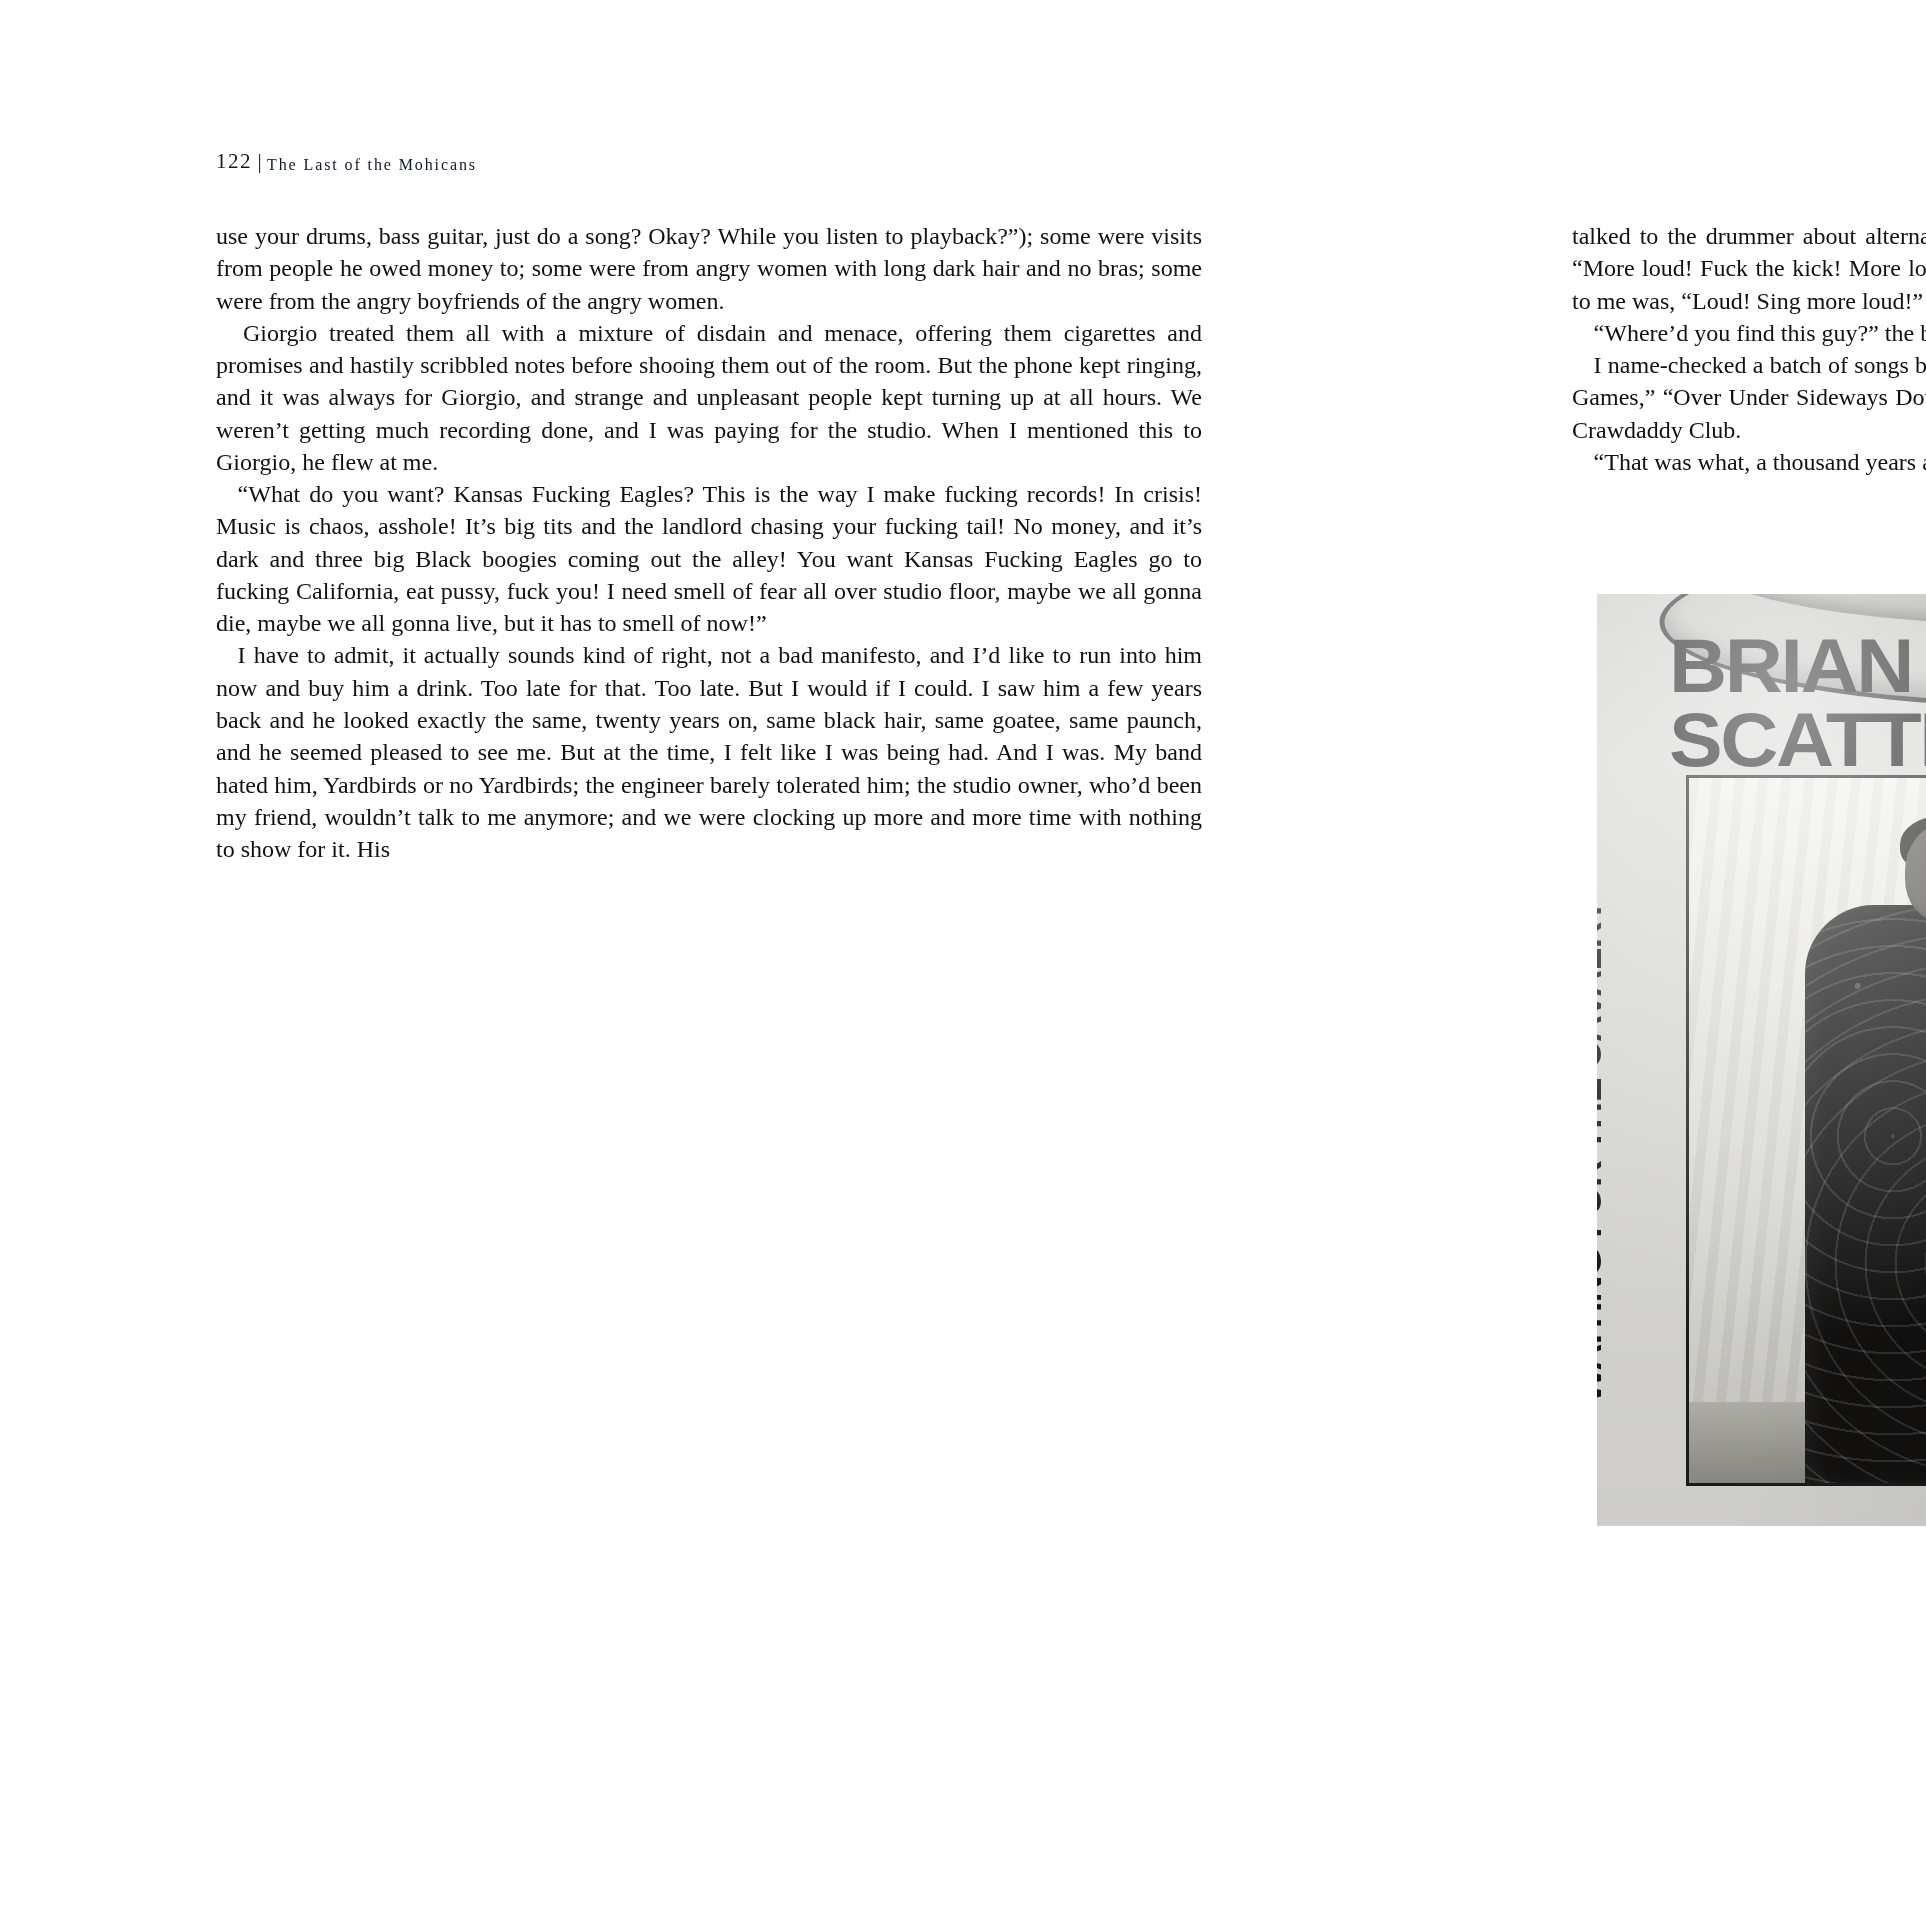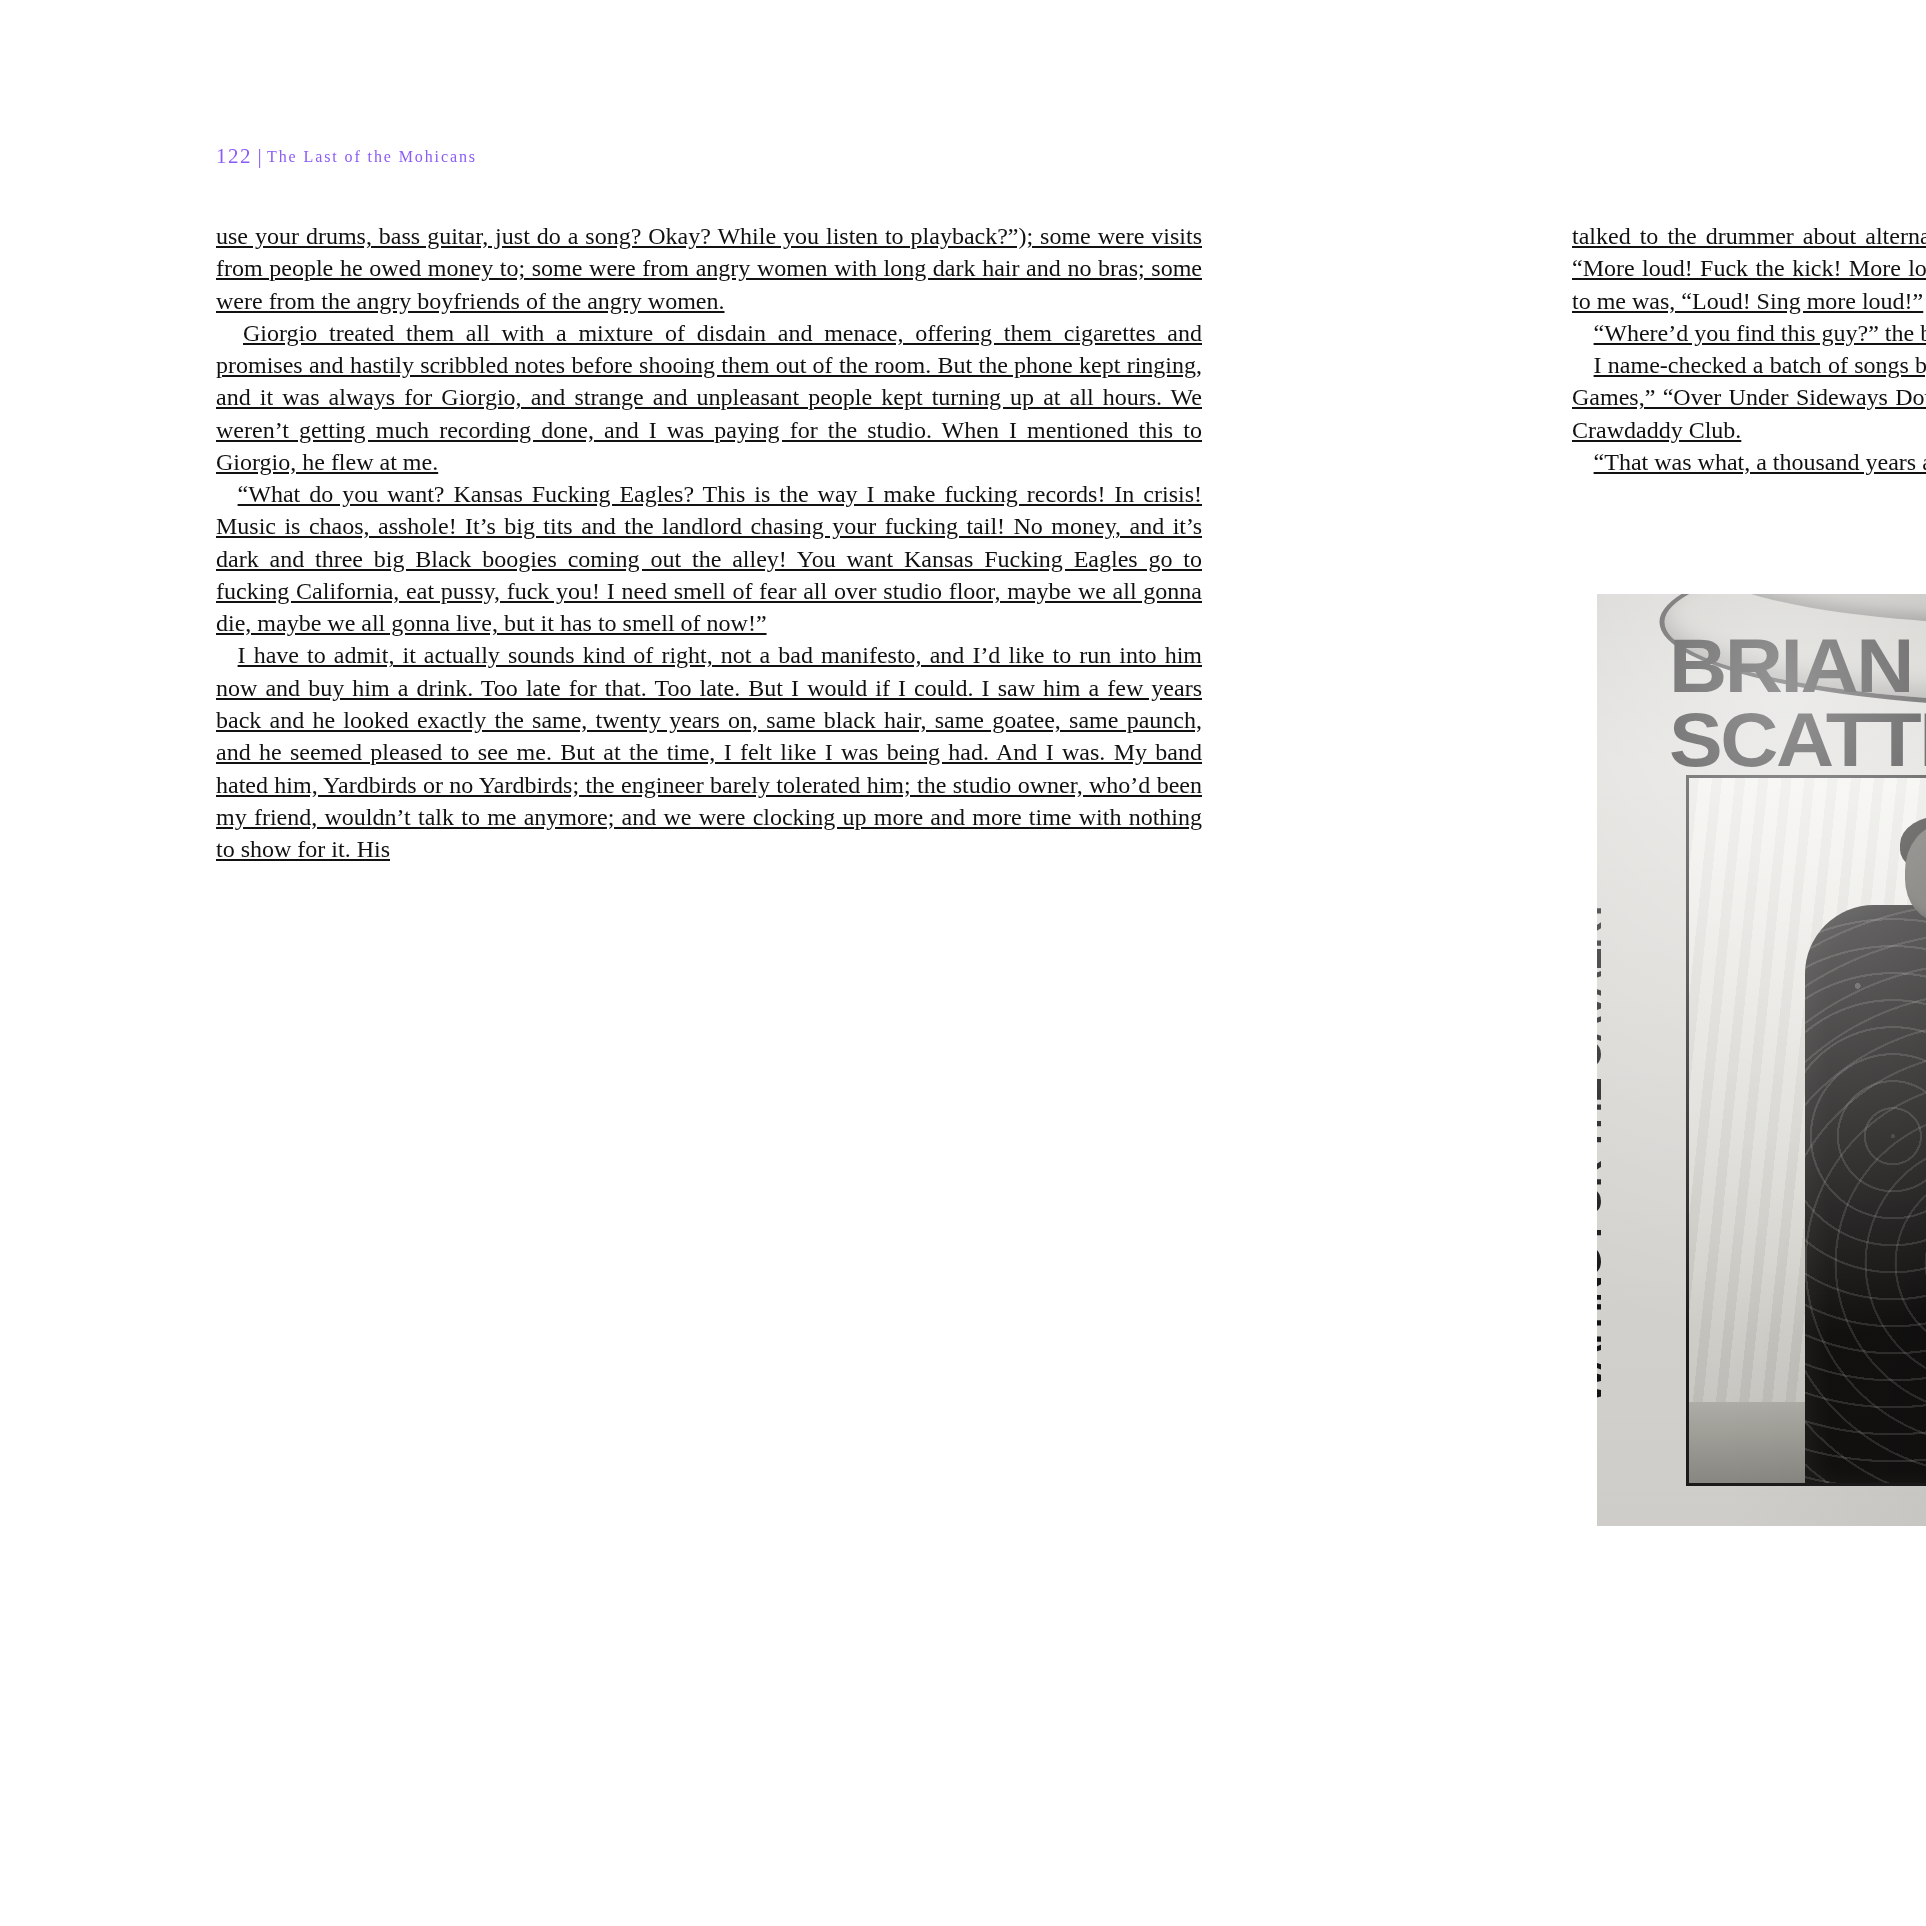--- a/index.html
+++ b/index.html
@@ -34,24 +34,24 @@
   .page-left {
     padding: 139px 185px 116px 216px;
   }
   .page-right {
     padding: 139px 216px 116px 185px;
   }
 
   .running-head {
     font-size: 21px;
     letter-spacing: 1.5px;
-    color: #8b5cf6;
+    color: #0f172a;
     height: 35px;
     display: flex;
-    align-items: center;
+    align-items: flex-end;
     white-space: nowrap;
   }
   .running-head.left {
     justify-content: flex-start;
   }
   .running-head.right {
     justify-content: flex-end;
   }
   .rh-folio {
     font-size: 21px;
@@ -62,21 +62,20 @@
     letter-spacing: 0;
   }
   .rh-title {
     font-size: 16px;
     letter-spacing: 1.9px;
   }
 
   .column {
     margin-top: 46px;
     width: 100%;
-    text-decoration: underline;
   }
 
   p.body {
     margin: 0;
     font-size: 24px;
     line-height: 1.345;
     text-align: justify;
     text-justify: inter-word;
     hyphens: none;
   }

